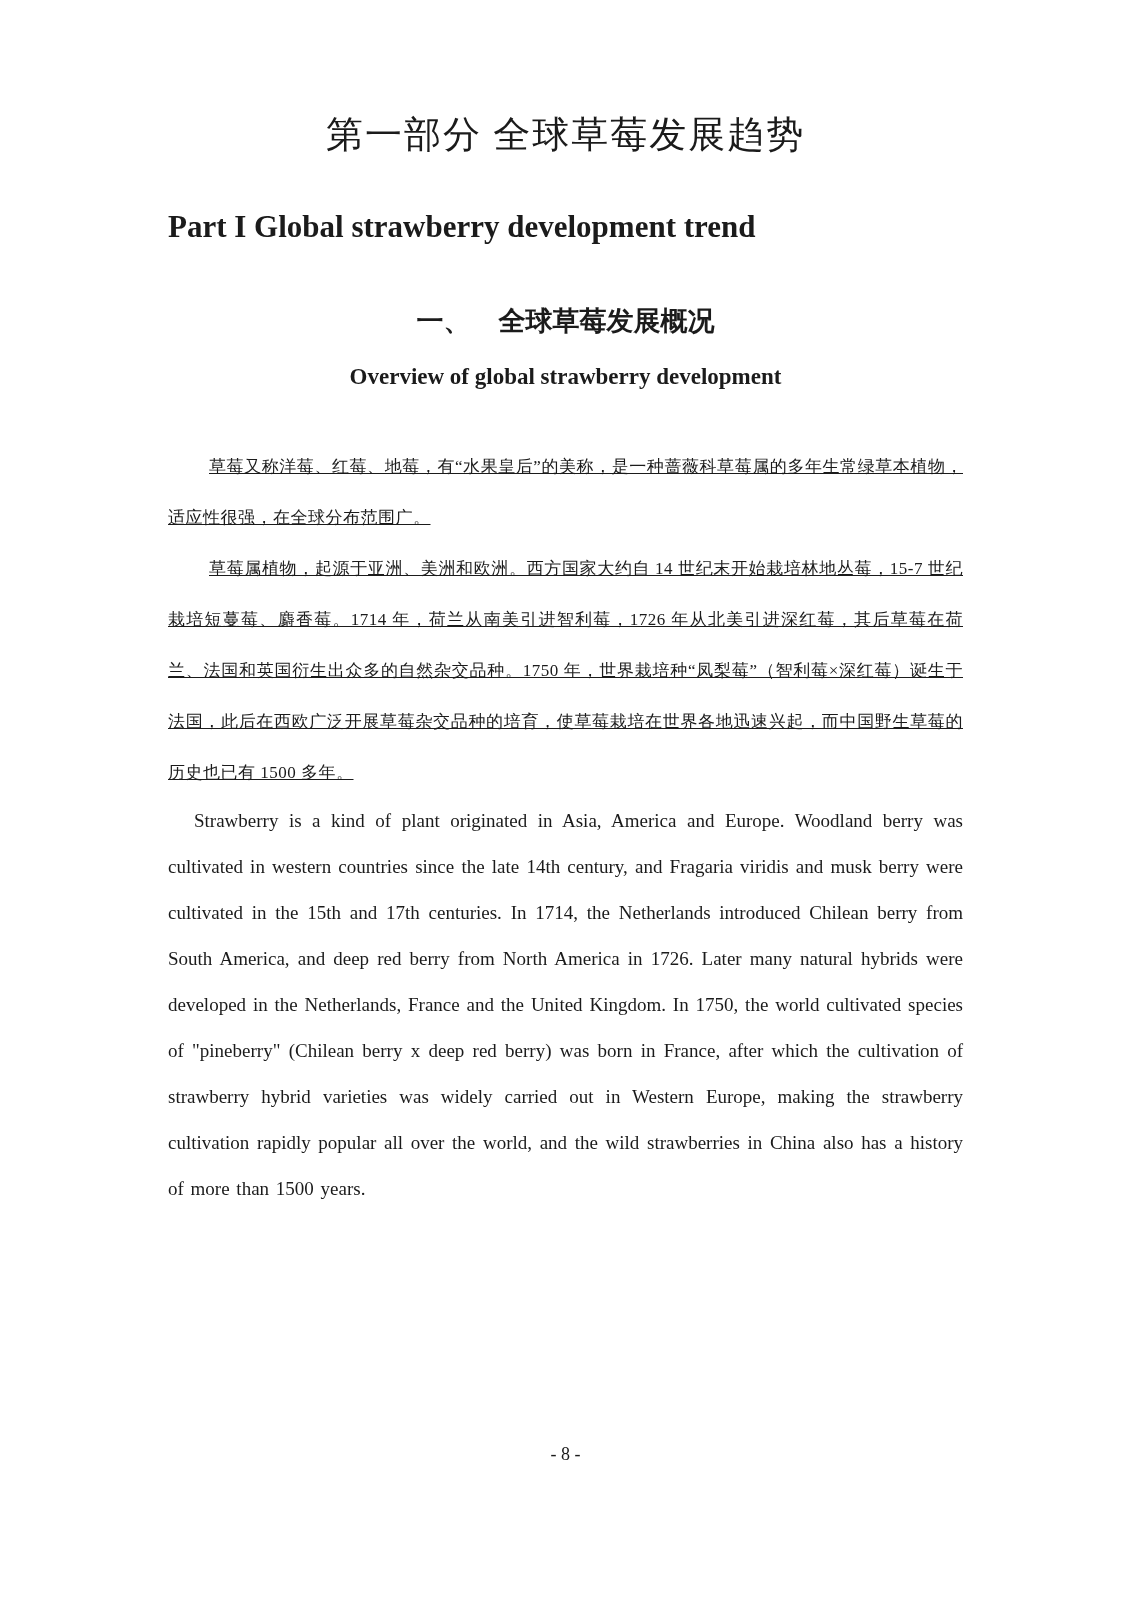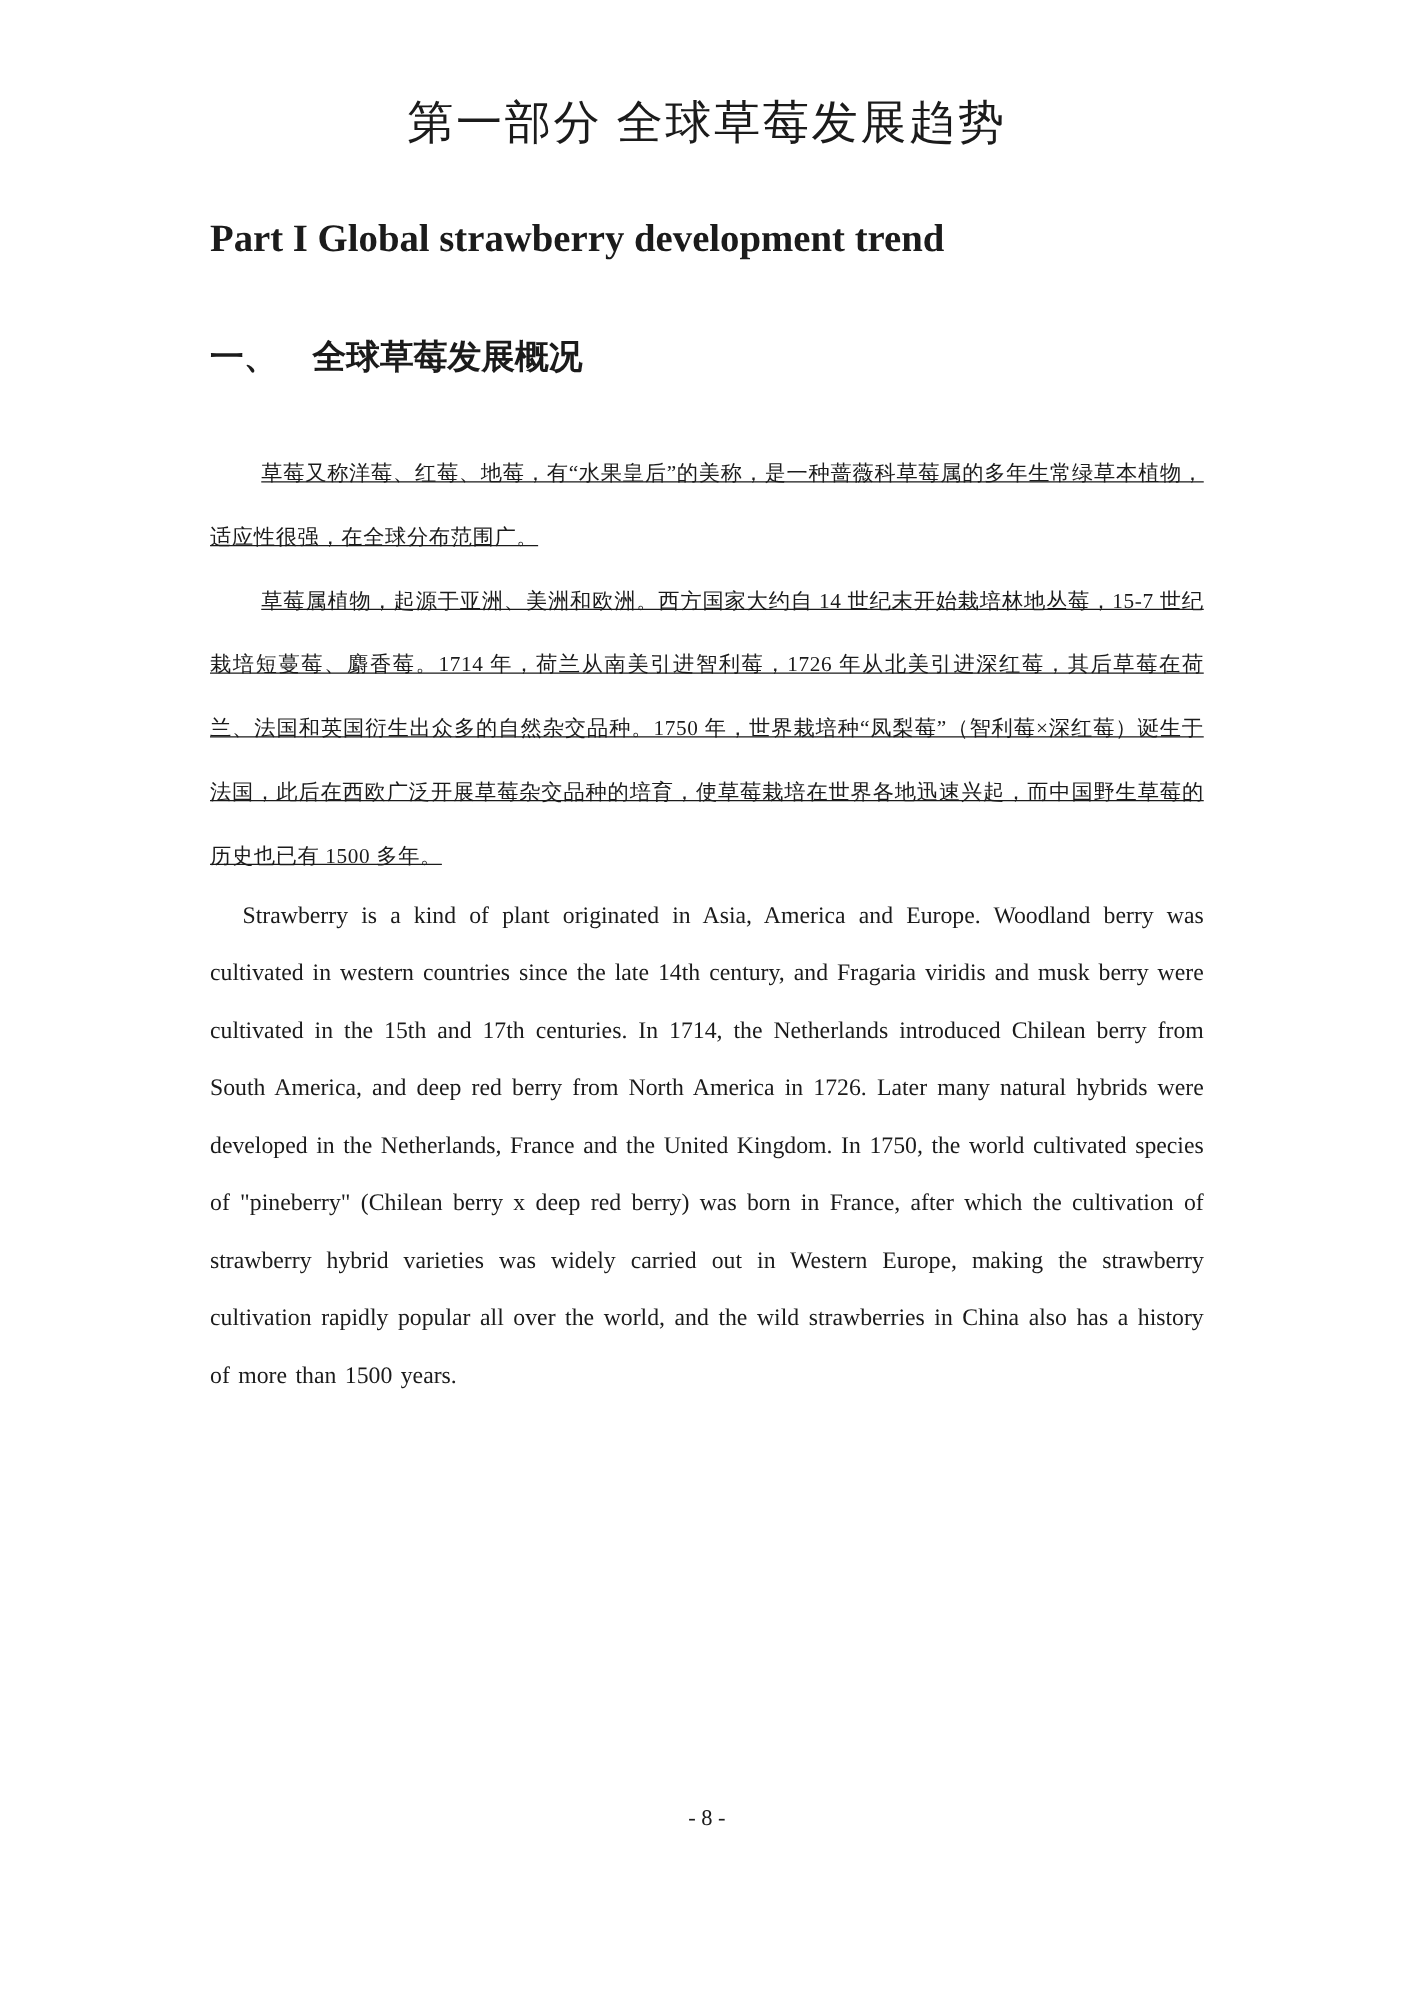--- a/index.html
+++ b/index.html
@@ -8,42 +8,42 @@
     background: #ffffff;
   }
   .page {
     position: relative;
     width: 1131px;
     height: 1600px;
     margin: 0 auto;
     background: #ffffff;
     color: #1b1b1b;
     box-sizing: border-box;
-    padding: 76px 168px 0 168px;
+    padding: 112px 168px 0 168px;
     font-family: "Liberation Serif", "DejaVu Serif", serif;
     overflow: hidden;
   }
   .title-zh {
     text-align: center;
     font-size: 37px;
     font-weight: 400;
     letter-spacing: 2px;
     line-height: 1.25;
     white-space: nowrap;
   }
   .title-en {
     text-align: left;
     font-size: 31px;
     font-weight: 700;
     margin-top: 50px;
     line-height: 1.2;
     white-space: nowrap;
   }
   .heading-zh {
-    text-align: left;
+    text-align: center;
     font-size: 27px;
     font-weight: 700;
     margin-top: 60px;
     line-height: 1.25;
     white-space: nowrap;
   }
   .heading-zh .gap {
     margin-left: 28px;
   }
   .heading-en {
@@ -90,20 +90,21 @@
 <div class="page">
 
   <div class="title-zh">第一部分 全球草莓发展趋势</div>
 
   <div class="title-en">Part I Global strawberry development trend</div>
 
   <div class="heading-zh">
     <span>一、</span><span class="gap">全球草莓发展概况</span>
   </div>
 
+  <div class="heading-en">Overview of global strawberry development</div>
 
   <div class="doc-body">
     <p class="zh">草莓又称洋莓、红莓、地莓，有“水果皇后”的美称，是一种蔷薇科草莓属的多年生常绿草本植物，适应性很强，在全球分布范围广。</p>
     <p class="zh">草莓属植物，起源于亚洲、美洲和欧洲。西方国家大约自 14 世纪末开始栽培林地丛莓，15-7 世纪栽培短蔓莓、麝香莓。1714 年，荷兰从南美引进智利莓，1726 年从北美引进深红莓，其后草莓在荷兰、法国和英国衍生出众多的自然杂交品种。1750 年，世界栽培种“凤梨莓”（智利莓×深红莓）诞生于法国，此后在西欧广泛开展草莓杂交品种的培育，使草莓栽培在世界各地迅速兴起，而中国野生草莓的历史也已有 1500 多年。</p>
     <p class="en">Strawberry is a kind of plant originated in Asia, America and Europe. Woodland berry was cultivated in western countries since the late 14th century, and Fragaria viridis and musk berry were cultivated in the 15th and 17th centuries. In 1714, the Netherlands introduced Chilean berry from South America, and deep red berry from North America in 1726. Later many natural hybrids were developed in the Netherlands, France and the United Kingdom. In 1750, the world cultivated species of "pineberry" (Chilean berry x deep red berry) was born in France, after which the cultivation of strawberry hybrid varieties was widely carried out in Western Europe, making the strawberry cultivation rapidly popular all over the world, and the wild strawberries in China also has a history of more than 1500 years.</p>
   </div>
 
   <div class="footer">- 8 -</div>
 
 </div>

